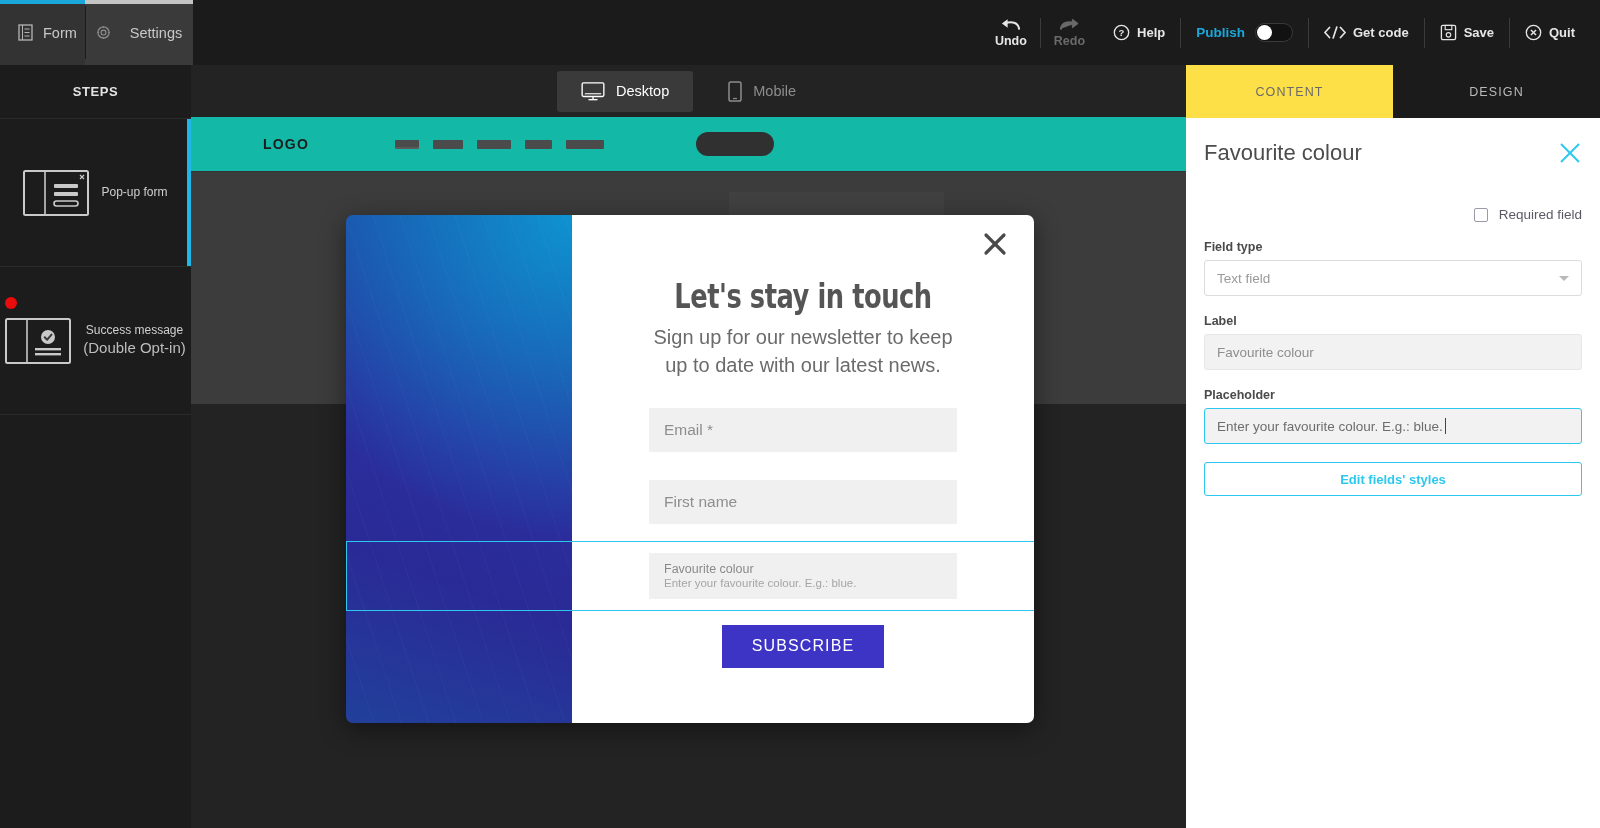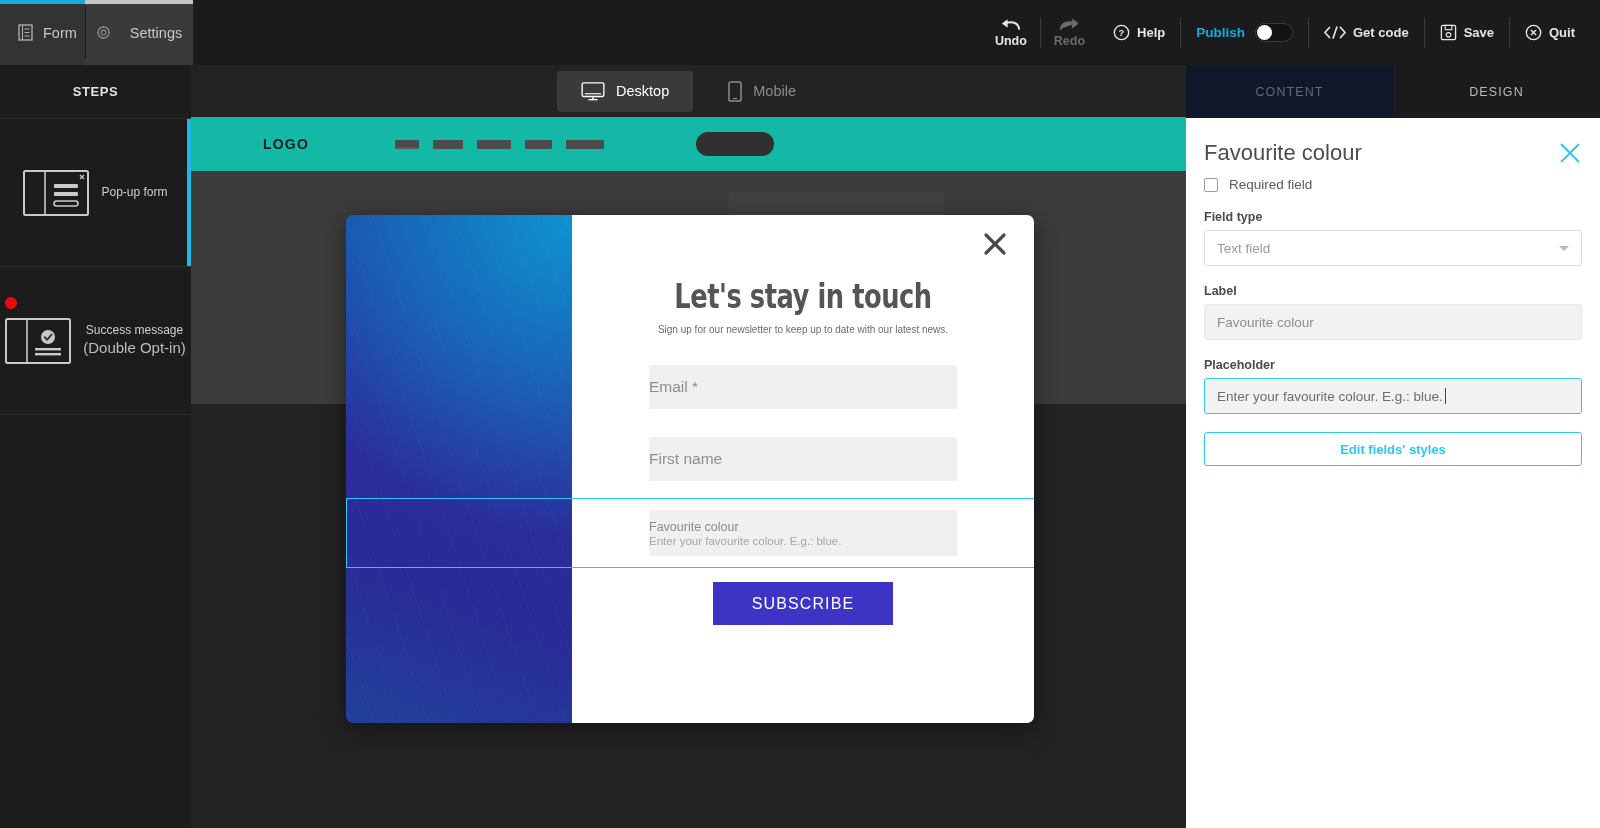--- a/index.html
+++ b/index.html
@@ -133,58 +133,58 @@
     cursor: pointer; color: #4a4a4a;
   }
   .ptitle {
     margin: 62px 0 0 0; text-align: center; color: #555555;
     font-family: "DejaVu Sans", sans-serif;
     font-size: 33px; font-weight: bold; letter-spacing: -0.6px;
     transform: scaleX(.78); transform-origin: center;
   }
   .psub {
     margin: 7px auto 0; width: 312px; text-align: center; color: #6b6b6b;
-    font-size: 10px; line-height: 1.42;
+    font-size: 20px; line-height: 1.42;
   }
   .fieldrow { position: relative; margin-top: 16px; }
   .fieldrow.selected::before {
     content: ""; position: absolute; left: -226px; right: -1px; top: -12px; bottom: -12px;
     border: 1px solid #2ec8ef; pointer-events: none;
   }
   .finput {
     margin: 0 auto; width: 308px; height: 44px; background: #f0f0f0;
-    display: flex; flex-direction: column; justify-content: center; 
+    display: flex; flex-direction: column; justify-content: center; padding-left: 15px;
   }
   .finput .ph { color: #8e8e8e; font-size: 15.5px; }
   .finput.two { height: 46px; gap: 1px; }
   .finput.two .lb { color: #8a8a8a; font-size: 12.5px; }
   .finput.two .ph2 { color: #a5a5a5; font-size: 11.5px; }
   .subbtn {
-    margin: 26px auto 0; width: 180px; height: 43px; background: #3d33c4;
+    margin: 26px auto 0; width: 162px; height: 43px; background: #3d33c4;
     color: #ffffff; font-size: 16px; letter-spacing: 1.1px;
     display: flex; align-items: center; justify-content: center; cursor: pointer;
   }
 
   
   .rpanel {
     position: absolute; left: 1186px; top: 65px; width: 414px; height: 763px;
     background: #ffffff;
   }
   .rtabs { display: flex; height: 53px; }
   .rtab {
     flex: 1; display: flex; align-items: center; justify-content: center;
     font-size: 12.5px; letter-spacing: 1.1px; cursor: pointer;
   }
-  .rtab.active { background: #0f172a; color: #6a6a6a; }
+  .rtab.active { background: #fde047; color: #6a6a6a; }
   .rtab.inactive { background: #1b1b1b; color: #b9b9b9; }
   .rbody { padding: 22px 18px 0 18px; }
   .rhead { display: flex; align-items: center; justify-content: space-between; }
   .rhead h2 { font-size: 22px; font-weight: normal; color: #4c4c4c; }
   .rclose { width: 24px; height: 24px; cursor: pointer; color: #2ec8ef; }
-  .chkrow { display: flex; align-items: center; gap: 11px; margin-top: 11px; cursor: pointer; }
+  .chkrow { display: flex; align-items: center; gap: 11px; margin-top: 41px; cursor: pointer; justify-content: flex-end; }
   .chkbox { width: 14px; height: 14px; border: 1.5px solid #9a9aa8; border-radius: 2px; }
   .chklbl { font-size: 13.5px; color: #5a5a66; }
   .flabel { margin-top: 18px; font-size: 12.5px; color: #4a4a4a; font-weight: bold; }
   .fcontrol {
     margin-top: 6px; height: 34px; border: 1px solid #dcdcdc; border-radius: 3px;
     display: flex; align-items: center; padding: 17px 12px; font-size: 13.5px; color: #9a9a9a;
     background: #ffffff; position: relative; cursor: pointer;
   }
   .fcontrol .caret {
     position: absolute; right: 12px; width: 0; height: 0;

